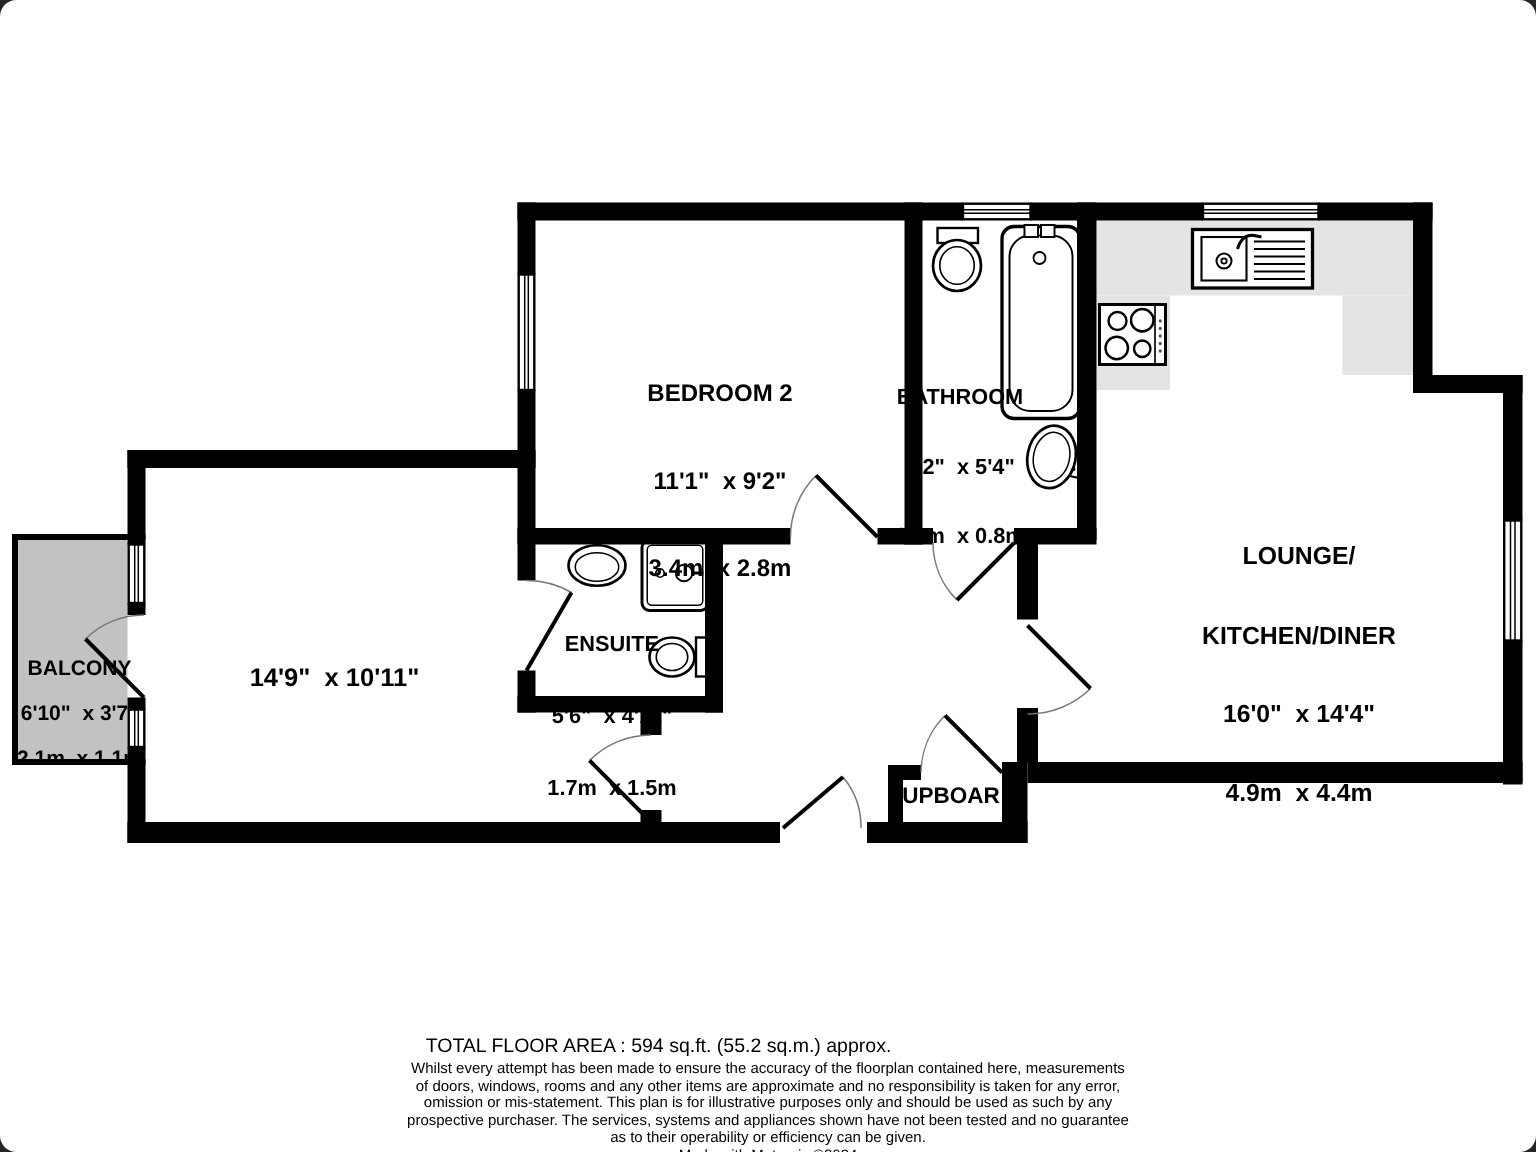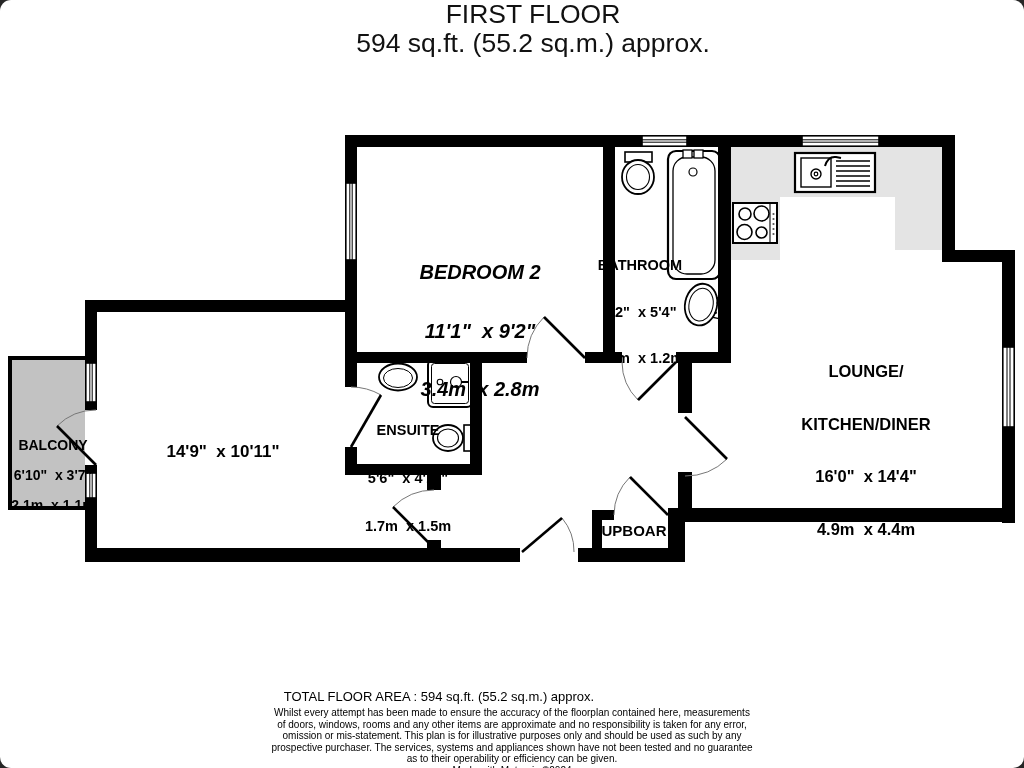--- a/index.html
+++ b/index.html
@@ -3,21 +3,21 @@
 <meta charset="utf-8">
 <style>
   html,body{margin:0;padding:0;background:#262626;}
   .page{
     position:relative;width:1024px;height:768px;background:#ffffff;
     border-radius:11px;overflow:hidden;
     font-family:"Liberation Sans", sans-serif;color:#000;
   }
   svg{position:absolute;left:0;top:0;z-index:1;}
   .lbl{position:absolute;text-align:center;font-weight:bold;white-space:pre;z-index:3;}
-  #lbl-bedroom2{left:280px;top:224px;width:400px;font-size:20px;line-height:19.5px;font-style:italic;}
+  #lbl-bedroom2{left:280px;top:214px;width:400px;font-size:16px;line-height:19.5px;}
   #lbl-bathroom{left:540px;top:227px;width:200px;font-size:14.5px;line-height:15.5px;}
   #lbl-lounge{left:666px;top:328px;width:400px;font-size:16.5px;line-height:17.5px;}
   #lbl-master{left:23px;top:406px;width:400px;font-size:17px;line-height:18.5px;}
   #lbl-ensuite{left:258px;top:390px;width:300px;font-size:14.5px;line-height:16px;}
   #lbl-balcony{left:3px;top:420px;width:100px;font-size:14px;line-height:10px;}
   #lbl-cupboard{left:601px;top:522px;width:66px;font-size:15px;line-height:18px;
     overflow:hidden;display:flex;justify-content:center;}
   #lbl-cupboard span{white-space:nowrap;}
   #title{position:absolute;top:0;left:42px;width:982px;text-align:center;
     font-size:26.5px;line-height:29px;z-index:3;color:#111;}
@@ -195,34 +195,30 @@
     <g fill="none">
       <path d="M 614 515 A 54 54 0 0 1 630 477" stroke="#777" stroke-width="1"></path>
       <line x1="668" y1="515" x2="630" y2="477" stroke="#000" stroke-width="2.6"></line>
     </g>
     <g fill="none">
       <path d="M 96 410 A 55 55 0 0 0 57 426" stroke="#777" stroke-width="1"></path>
       <line x1="96" y1="465" x2="57" y2="426" stroke="#000" stroke-width="2.6"></line>
     </g>
   </svg>
 
-  <div id="title">
-    <div>FIRST FLOOR</div>
-    <div>594 sq.ft. (55.2 sq.m.) approx.</div>
-  </div>
 
   <div class="lbl" id="lbl-bedroom2">
     <div>BEDROOM 2</div>
     <div>11'1"  x 9'2"</div>
     <div>3.4m  x 2.8m</div>
   </div>
   <div class="lbl" id="lbl-bathroom">
     <div>BATHROOM</div>
     <div>9'2"  x 5'4"</div>
-    <div>2.8m  x 1.2m</div>
+    <div>2.8m  x 0.8m</div>
   </div>
   <div class="lbl" id="lbl-lounge">
     <div>LOUNGE/</div>
     <div>KITCHEN/DINER</div>
     <div>16'0"  x 14'4"</div>
     <div>4.9m  x 4.4m</div>
   </div>
   <div class="lbl" id="lbl-master">
     <div>14'9"  x 10'11"</div>
   </div>

